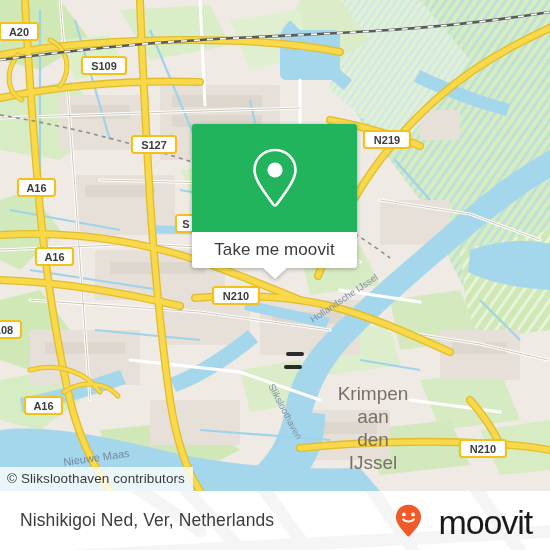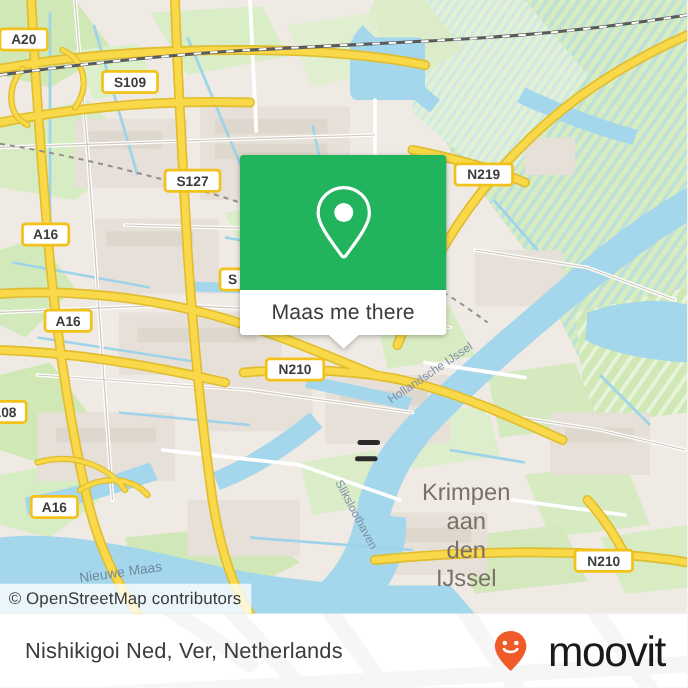--- a/index.html
+++ b/index.html
@@ -345,32 +345,32 @@
           <rect x="460" y="440" width="46" height="17" rx="2.5" fill="#ffffff" stroke="#f2c21a" stroke-width="2.2"></rect>
           <text class="shield-text" x="483" y="452.5" text-anchor="middle">N210</text>
         </g>
         <g>
           <rect x="176" y="215" width="30" height="17" rx="2.5" fill="#ffffff" stroke="#f2c21a" stroke-width="2.2"></rect>
           <text class="shield-text" x="186" y="227.5" text-anchor="middle">S</text>
         </g>
       </g>
     </svg>
 
-    <div class="attribution">© OpenStreetMap contributors</div>
+    <div class="attribution">© Sliksloothaven contributors</div>
   </div>
 
   <div class="callout">
     <div class="callout-top">
       <svg class="pin-icon" viewBox="0 0 52 62">
         <path d="M26 3 C14.5 3 5.5 12 5.5 23.3 C5.5 33 16 46 24.4 57.6 C25.2 58.7 26.8 58.7 27.6 57.6 C36 46 46.5 33 46.5 23.3 C46.5 12 37.5 3 26 3 Z" fill="none" stroke="#ffffff" stroke-width="2.6"></path>
         <circle cx="26" cy="23" r="7.6" fill="#ffffff"></circle>
       </svg>
     </div>
     <div class="callout-bottom">
-      <span class="callout-label">Maas me there</span>
+      <span class="callout-label">Take me moovit</span>
       <span class="callout-tail"></span>
     </div>
   </div>
 
   <div class="footer">
     <svg class="footer-ghost" viewBox="0 0 550 380">
       <g stroke="#8a8a8a" stroke-width="13" fill="none" stroke-linecap="round">
         <path d="M-20,150 L200,300"></path>
         <path d="M60,120 L260,340"></path>
         <path d="M150,100 L330,350"></path>

